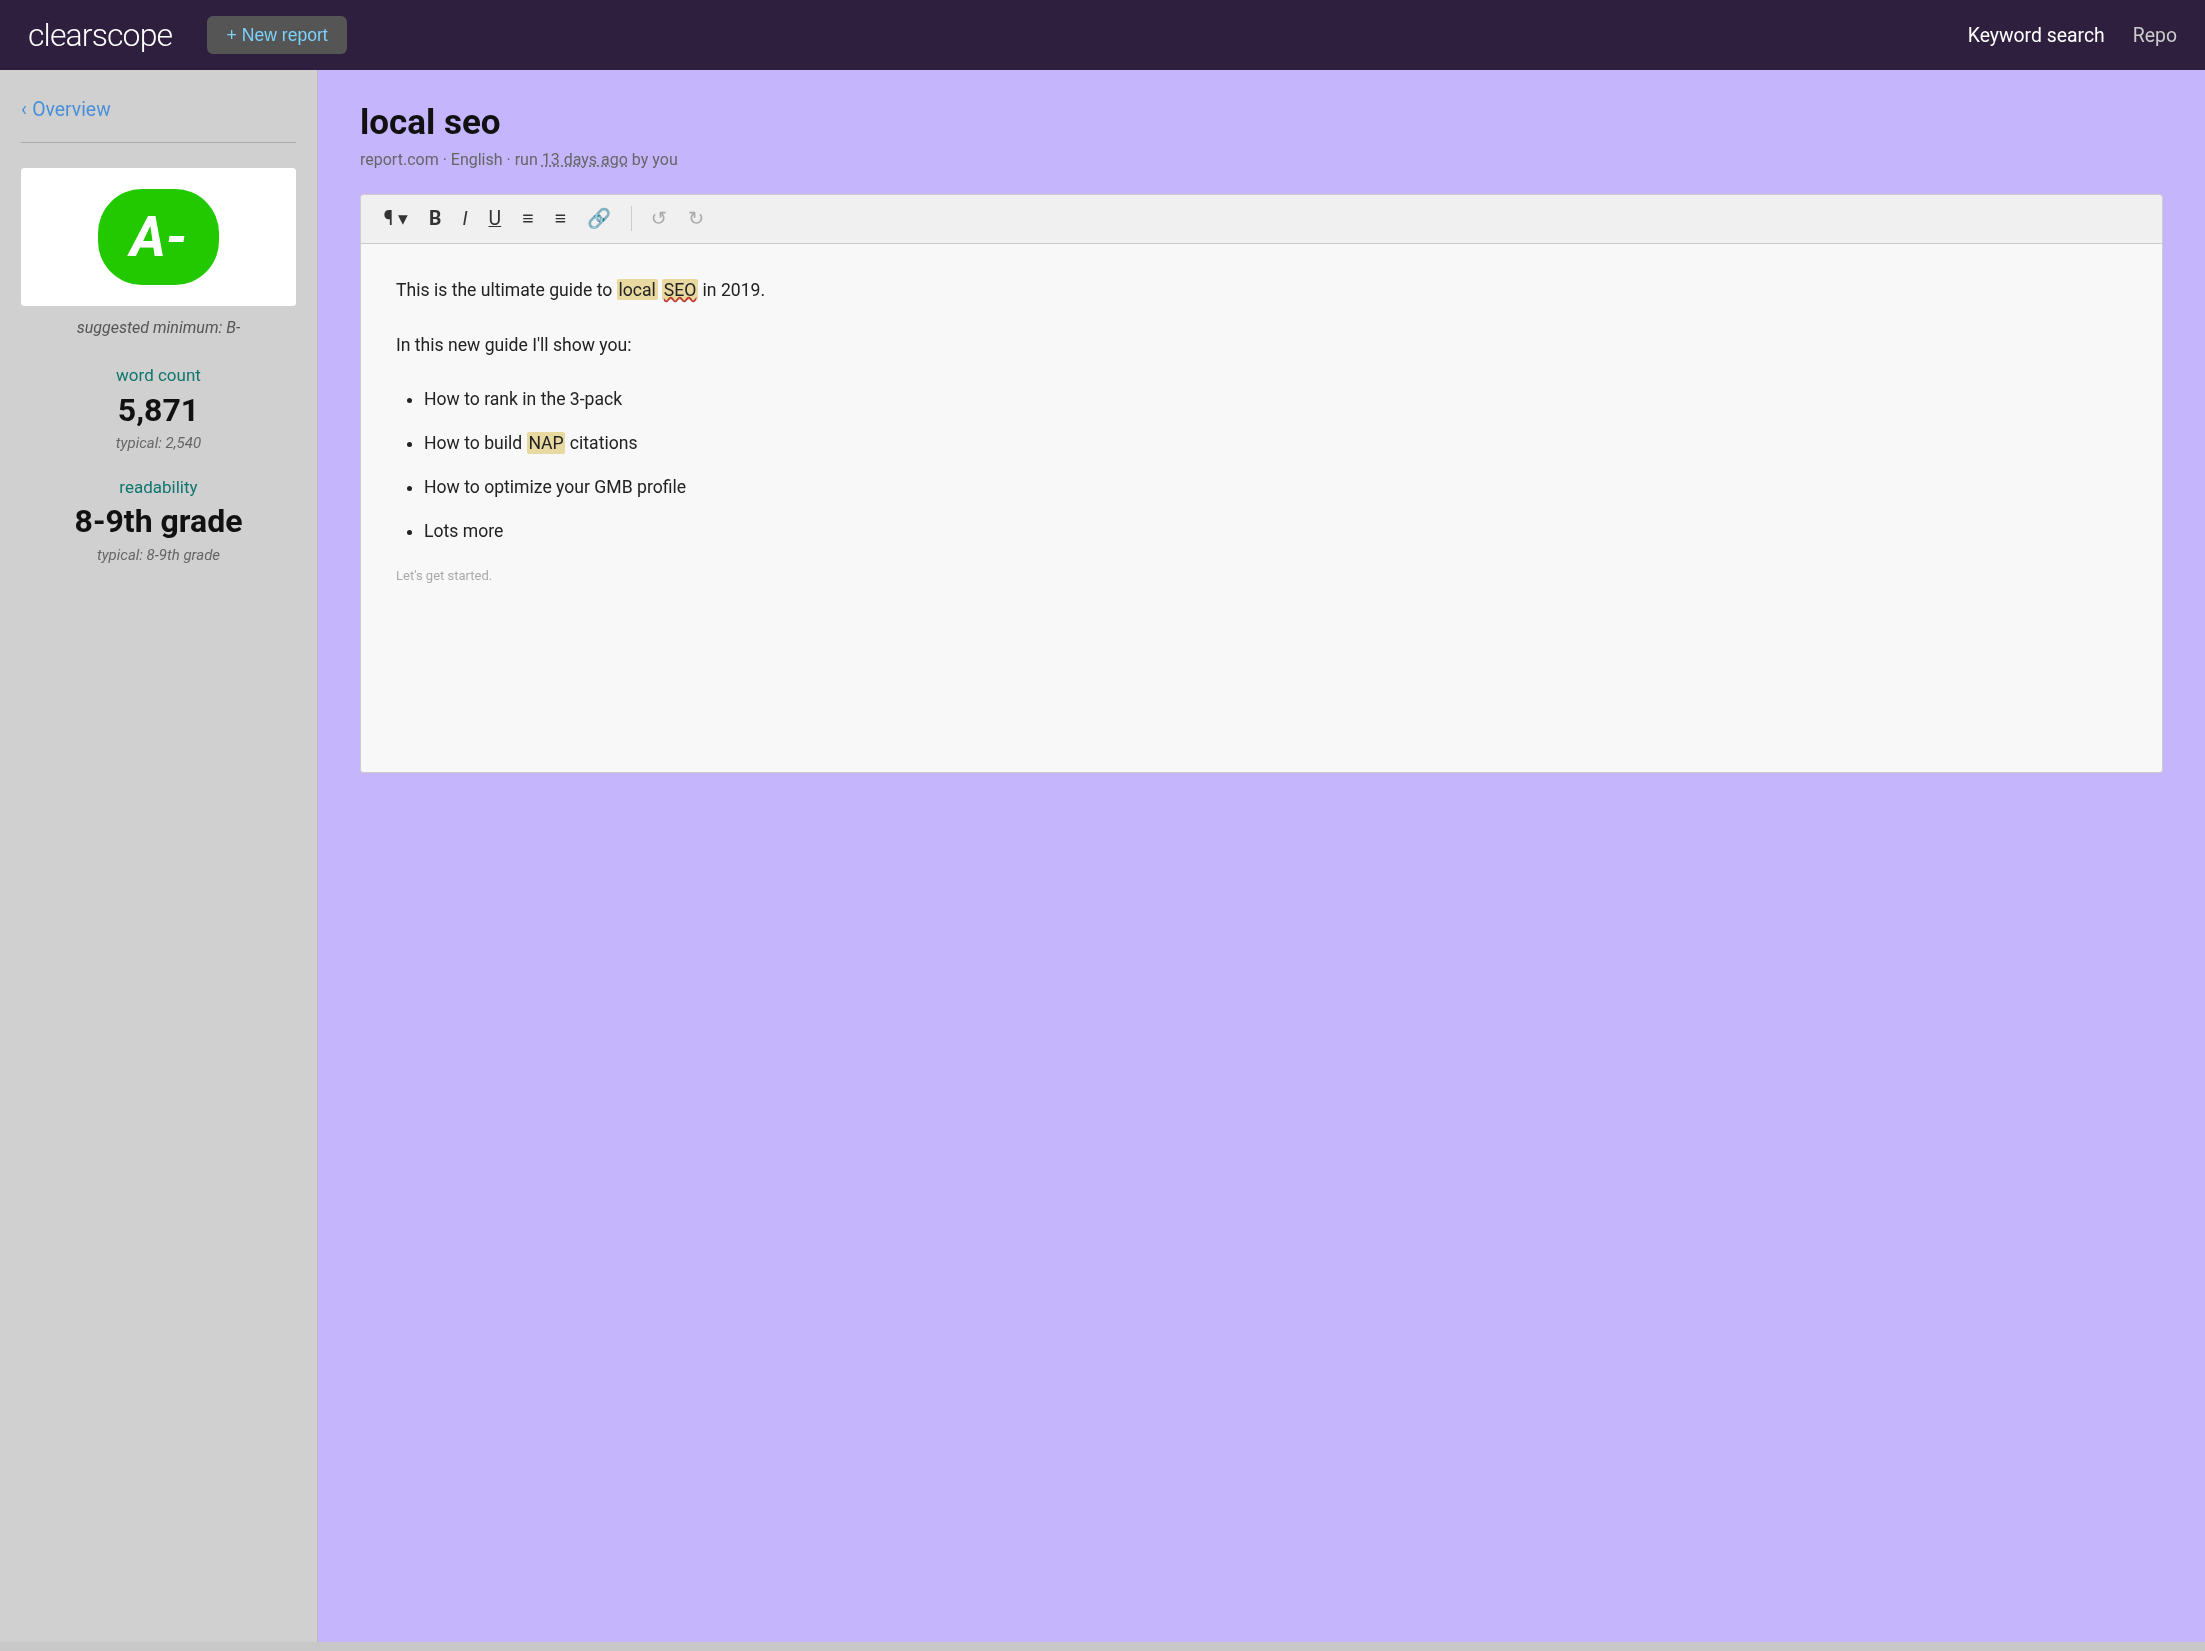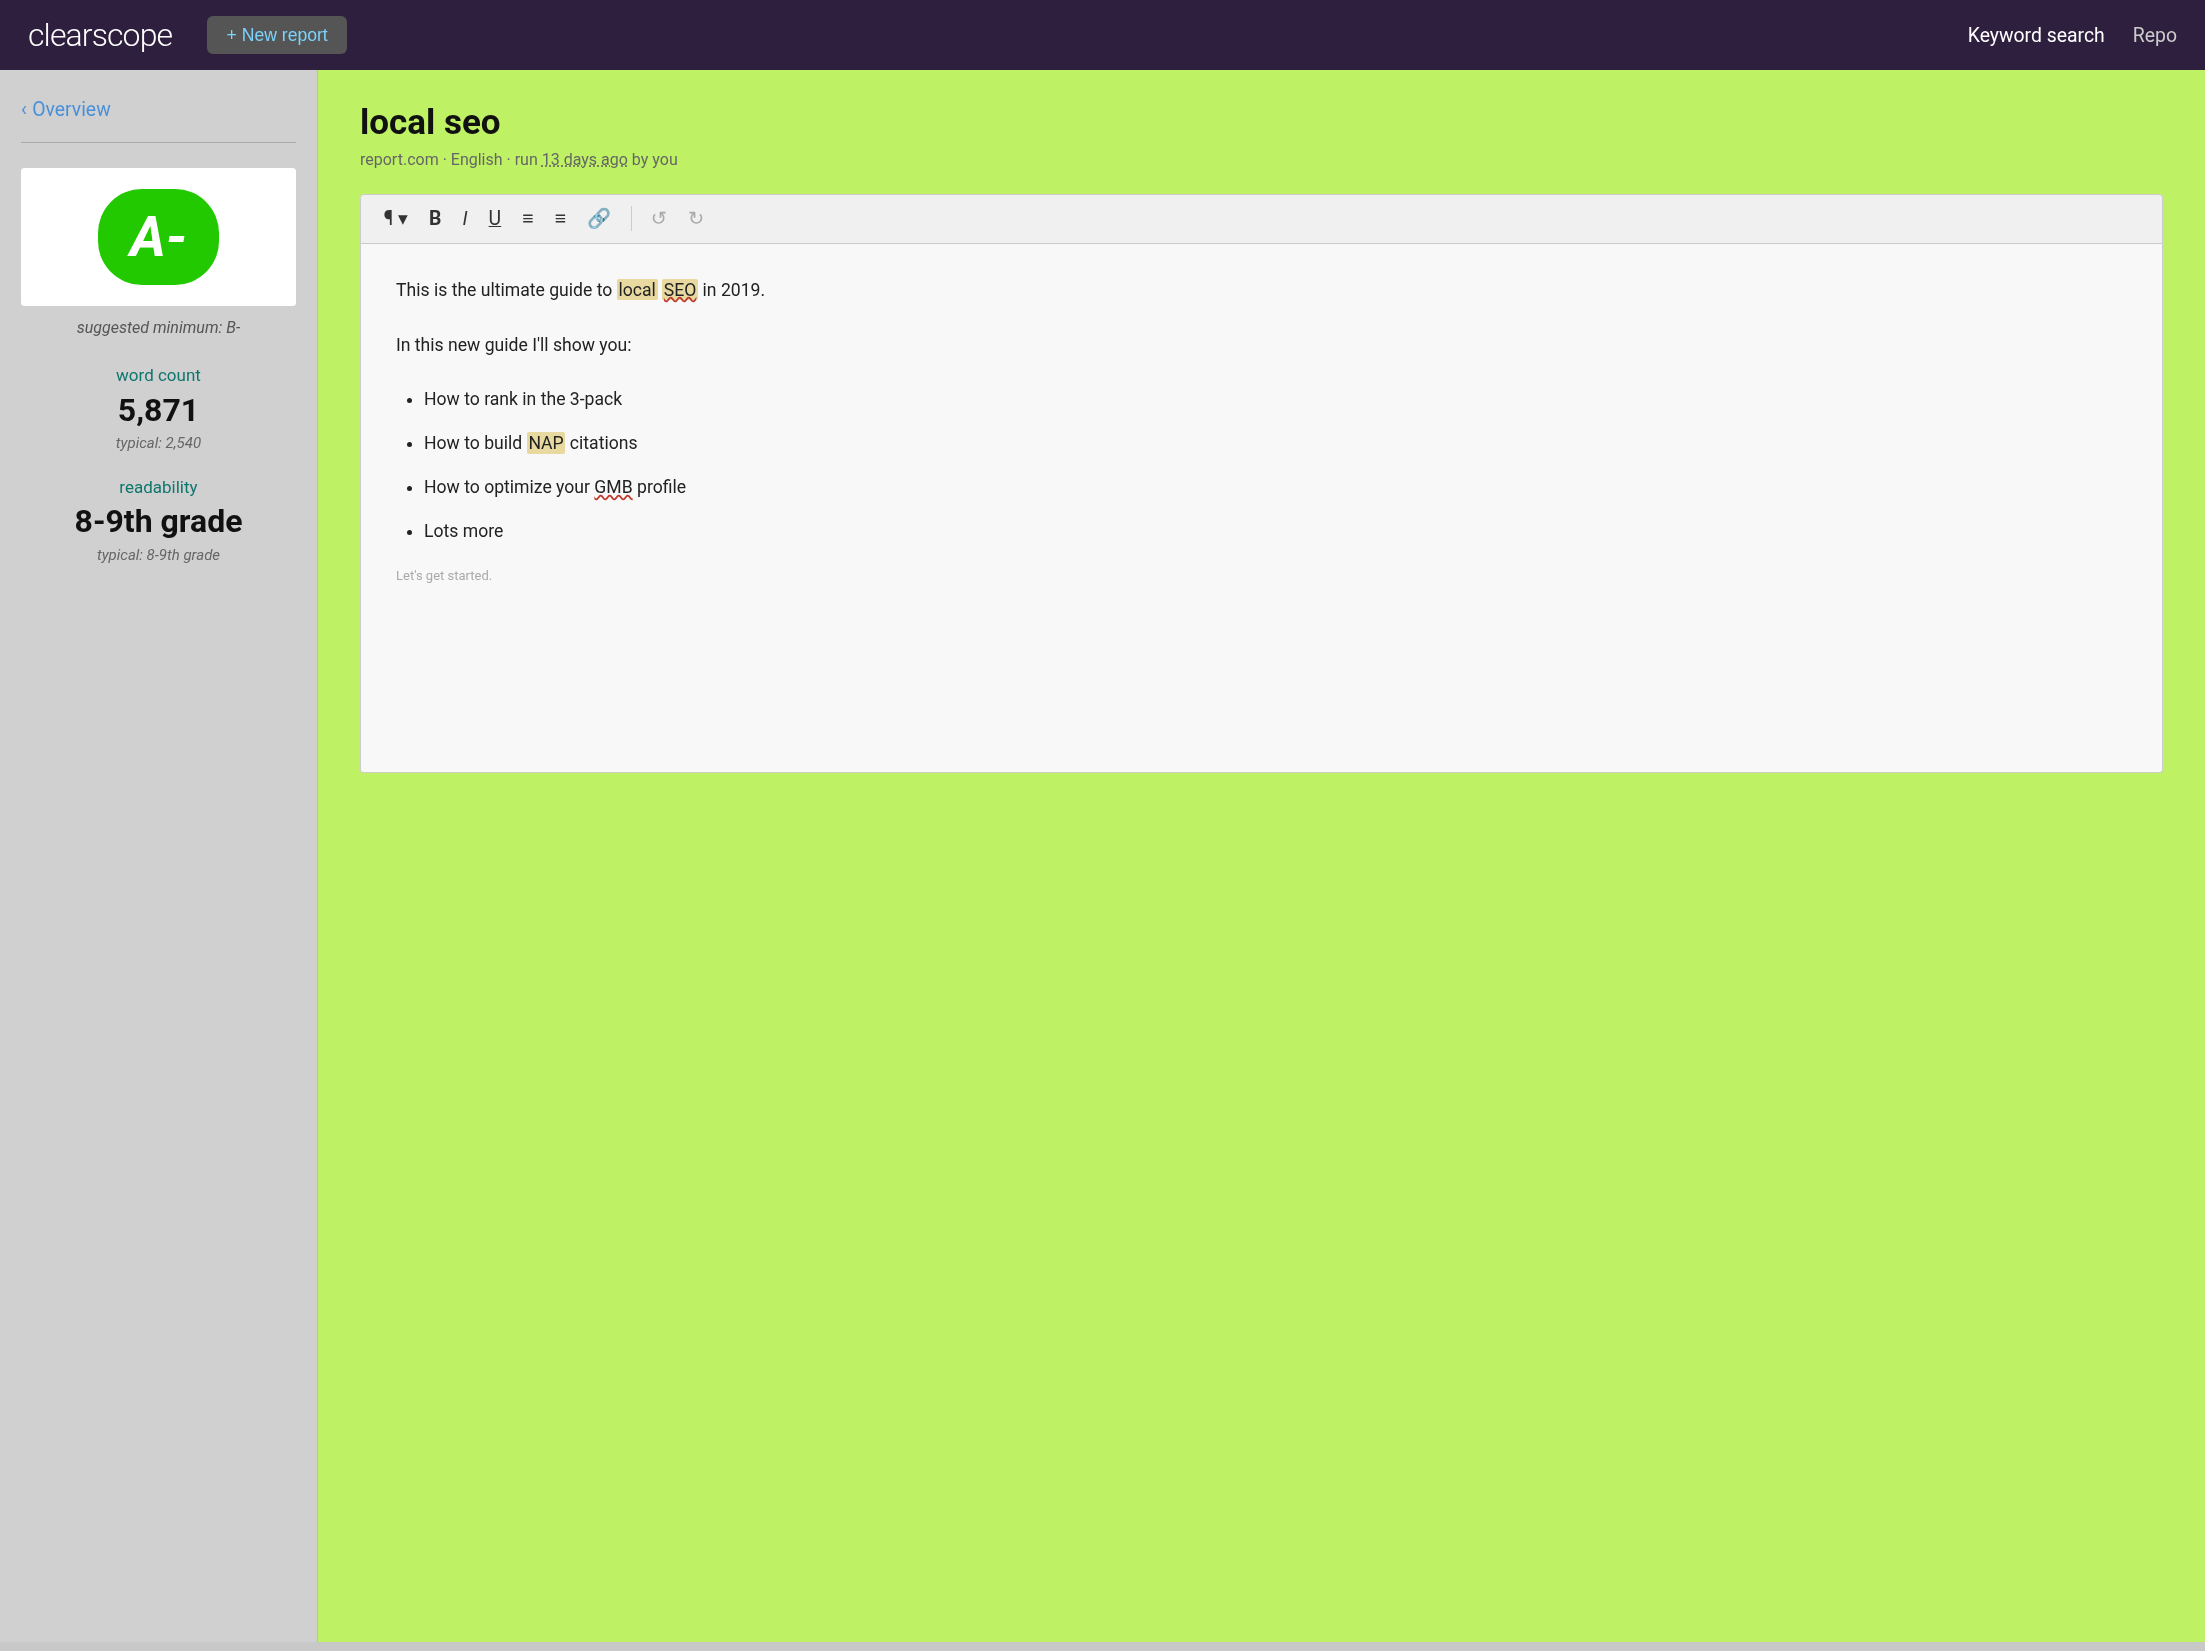--- a/index.html
+++ b/index.html
@@ -134,21 +134,21 @@
       color: #666;
       font-size: 15px;
       font-style: italic;
       text-align: center;
       margin-bottom: 25px;
     }
 
     
     .content-area {
       flex: 1;
-      background: #bef264;
+      background: #c4b5fd;
       padding: 32px 42px 32px 42px;
     }
 
     .report-title {
       font-size: 35px;
       font-weight: 700;
       color: #111;
       margin-bottom: 7px;
     }
 
@@ -226,21 +226,20 @@
     .highlight-yellow-underline {
       background: #e8d9a0;
       padding: 0.9px 1.8px;
       border-radius: 1.8px;
       text-decoration: underline;
       text-decoration-style: wavy;
       text-decoration-color: #c0392b;
     }
 
     .underline-red {
-      text-decoration: underline;
       text-decoration-style: wavy;
       text-decoration-color: #c0392b;
     }
 
     .editor-list {
       margin: 0 0 17.6px 28px;
     }
 
     .editor-list li {
       margin-bottom: 14px;

